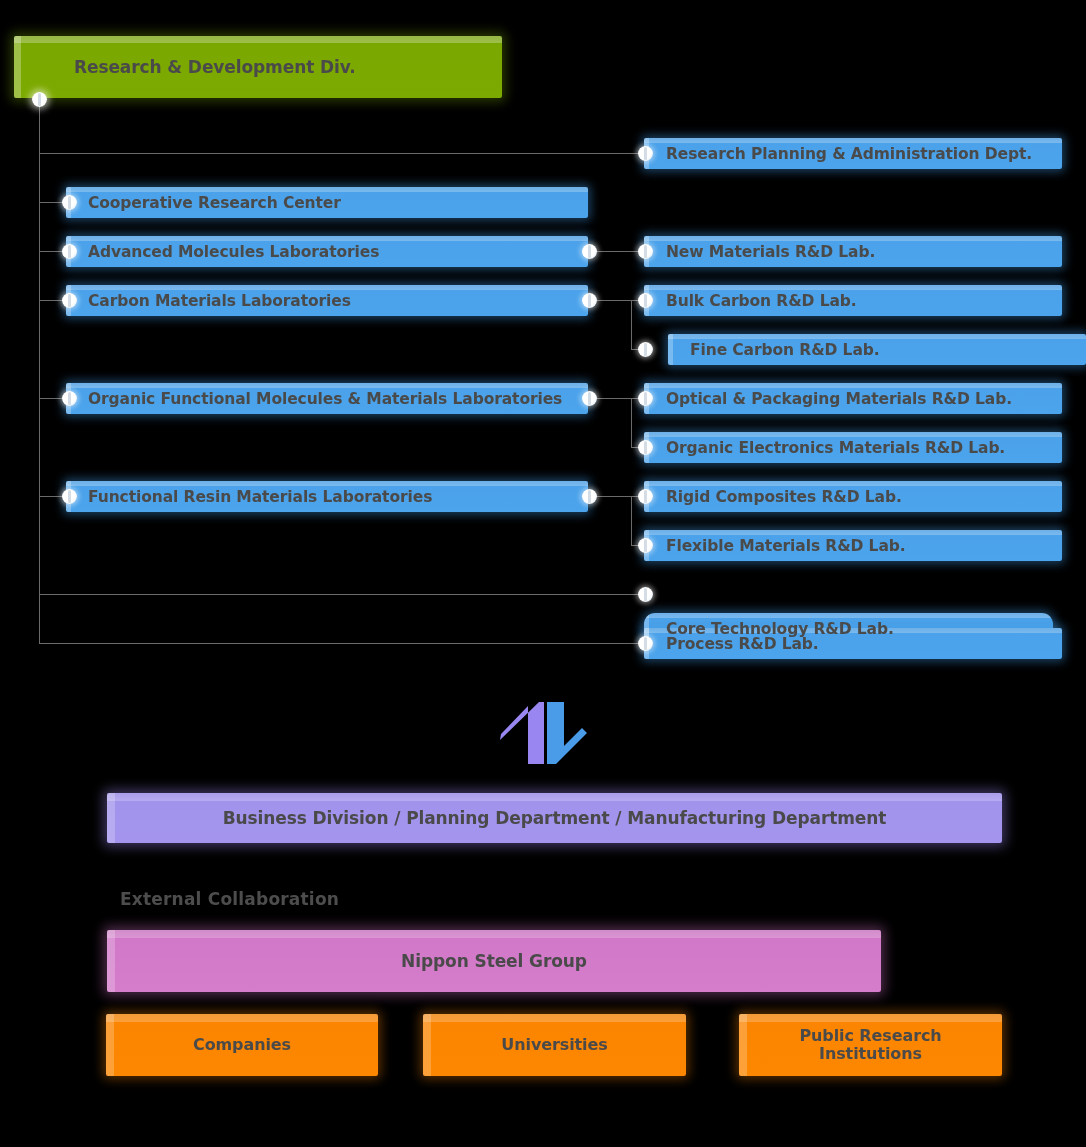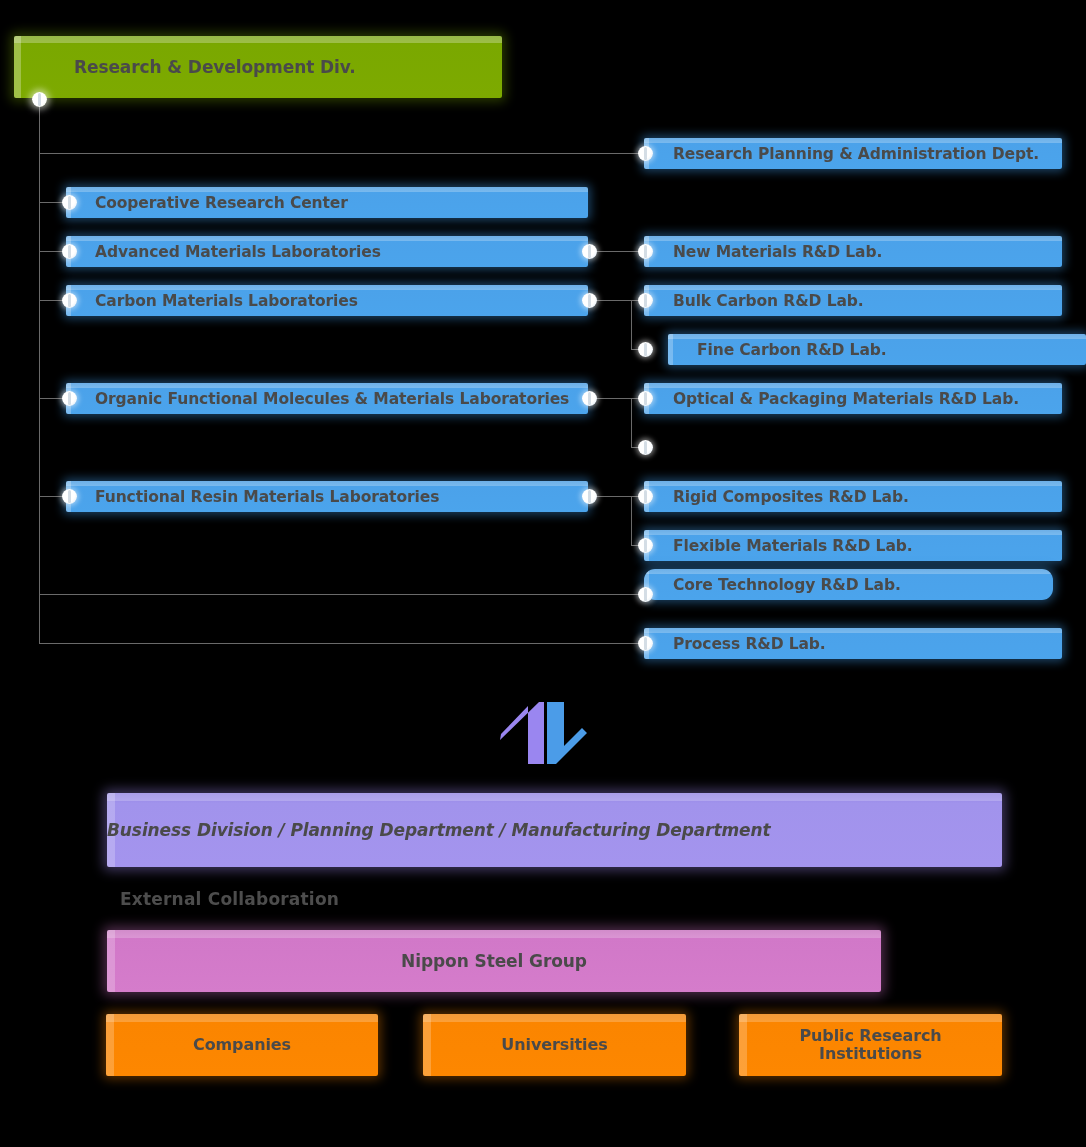--- a/index.html
+++ b/index.html
@@ -44,30 +44,30 @@
   }
   .root::before { background: rgba(255,255,255,0.28); }
   .root::after  { background: rgba(255,255,255,0.28); }
 
   
   .blue {
     background: linear-gradient(180deg,#3b94df 0%,#4ba2ea 16%,#4ba4ec 100%);
     box-shadow: 0 0 10px 3px rgba(62,150,226,0.42);
     height: 31px;
     font-size: 15.5px;
-    padding-left: 29px;
+    padding-left: 22px;
   }
   .blue::before { height: 5px; background: rgba(255,255,255,0.26); }
   .blue::after  { width: 5px;  background: rgba(255,255,255,0.26); }
 
   
   .purple {
     background: linear-gradient(180deg,#9283e3 0%,#a193ec 14%,#a494ee 100%);
     box-shadow: 0 0 12px 4px rgba(150,130,225,0.40);
-    justify-content: flex-start; font-size: 17px; height: 74px; font-style: italic;
+    justify-content: center; font-size: 17px; height: 50px;
   }
   .pink {
     background: linear-gradient(180deg,#c56bbc 0%,#d178c8 13%,#d57ccb 100%);
     box-shadow: 0 0 12px 4px rgba(200,110,190,0.38);
     justify-content: center; font-size: 17px; height: 62px;
   }
   .orange {
     background: linear-gradient(180deg,#ef7e00 0%,#fb8500 13%,#fd8700 100%);
     box-shadow: 0 0 11px 3px rgba(250,133,0,0.36);
     justify-content: center; text-align: center; font-size: 16px; height: 62px;
@@ -142,21 +142,21 @@
   <div class="ln lnh" style="left:592px; top:496px; width:55px;"></div>
   <div class="ln lnv" style="left:631px; top:496px; height:49px;"></div>
   <div class="ln lnh" style="left:631px; top:545px; width:16px;"></div>
 
   <div class="node blue" style="left:66px; top:187px; width:522px;">
     <span class="lbl">Cooperative Research Center</span>
   </div>
   <div class="dot" style="left:62px; top:195px;"></div>
 
   <div class="node blue" style="left:66px; top:236px; width:522px;">
-    <span class="lbl">Advanced Materials Laboratories</span>
+    <span class="lbl">Advanced Molecules Laboratories</span>
   </div>
   <div class="dot" style="left:62px; top:244px;"></div>
   <div class="dot" style="left:582px; top:244px;"></div>
 
   <div class="node blue" style="left:66px; top:285px; width:522px;">
     <span class="lbl">Carbon Materials Laboratories</span>
   </div>
   <div class="dot" style="left:62px; top:293px;"></div>
   <div class="dot" style="left:582px; top:293px;"></div>
 
@@ -190,33 +190,36 @@
   <div class="node blue" style="left:668px; top:334px; width:418px;">
     <span class="lbl">Fine Carbon R&amp;D Lab.</span>
   </div>
   <div class="dot" style="left:638px; top:342px;"></div>
 
   <div class="node blue" style="left:644px; top:383px; width:418px;">
     <span class="lbl">Optical &amp; Packaging Materials R&amp;D Lab.</span>
   </div>
   <div class="dot" style="left:638px; top:391px;"></div>
 
+  <div class="node blue" style="left:644px; top:432px; width:418px;">
+    <span class="lbl">Organic Electronics Materials R&amp;D Lab.</span>
+  </div>
   <div class="dot" style="left:638px; top:440px;"></div>
 
   <div class="node blue" style="left:644px; top:481px; width:418px;">
     <span class="lbl">Rigid Composites R&amp;D Lab.</span>
   </div>
   <div class="dot" style="left:638px; top:489px;"></div>
 
   <div class="node blue" style="left:644px; top:530px; width:418px;">
     <span class="lbl">Flexible Materials R&amp;D Lab.</span>
   </div>
   <div class="dot" style="left:638px; top:538px;"></div>
 
-  <div class="node blue" style="left:644px; top:569px; width:409px;border-radius:11px;">
+  <div class="node blue" style="left:644px; top:613px; width:409px;border-radius:11px;">
     <span class="lbl">Core Technology R&amp;D Lab.</span>
   </div>
   <div class="dot" style="left:638px; top:587px;"></div>
 
   <div class="node blue" style="left:644px; top:628px; width:418px;">
     <span class="lbl">Process R&amp;D Lab.</span>
   </div>
   <div class="dot" style="left:638px; top:636px;"></div>
 
   <div class="arrows">

